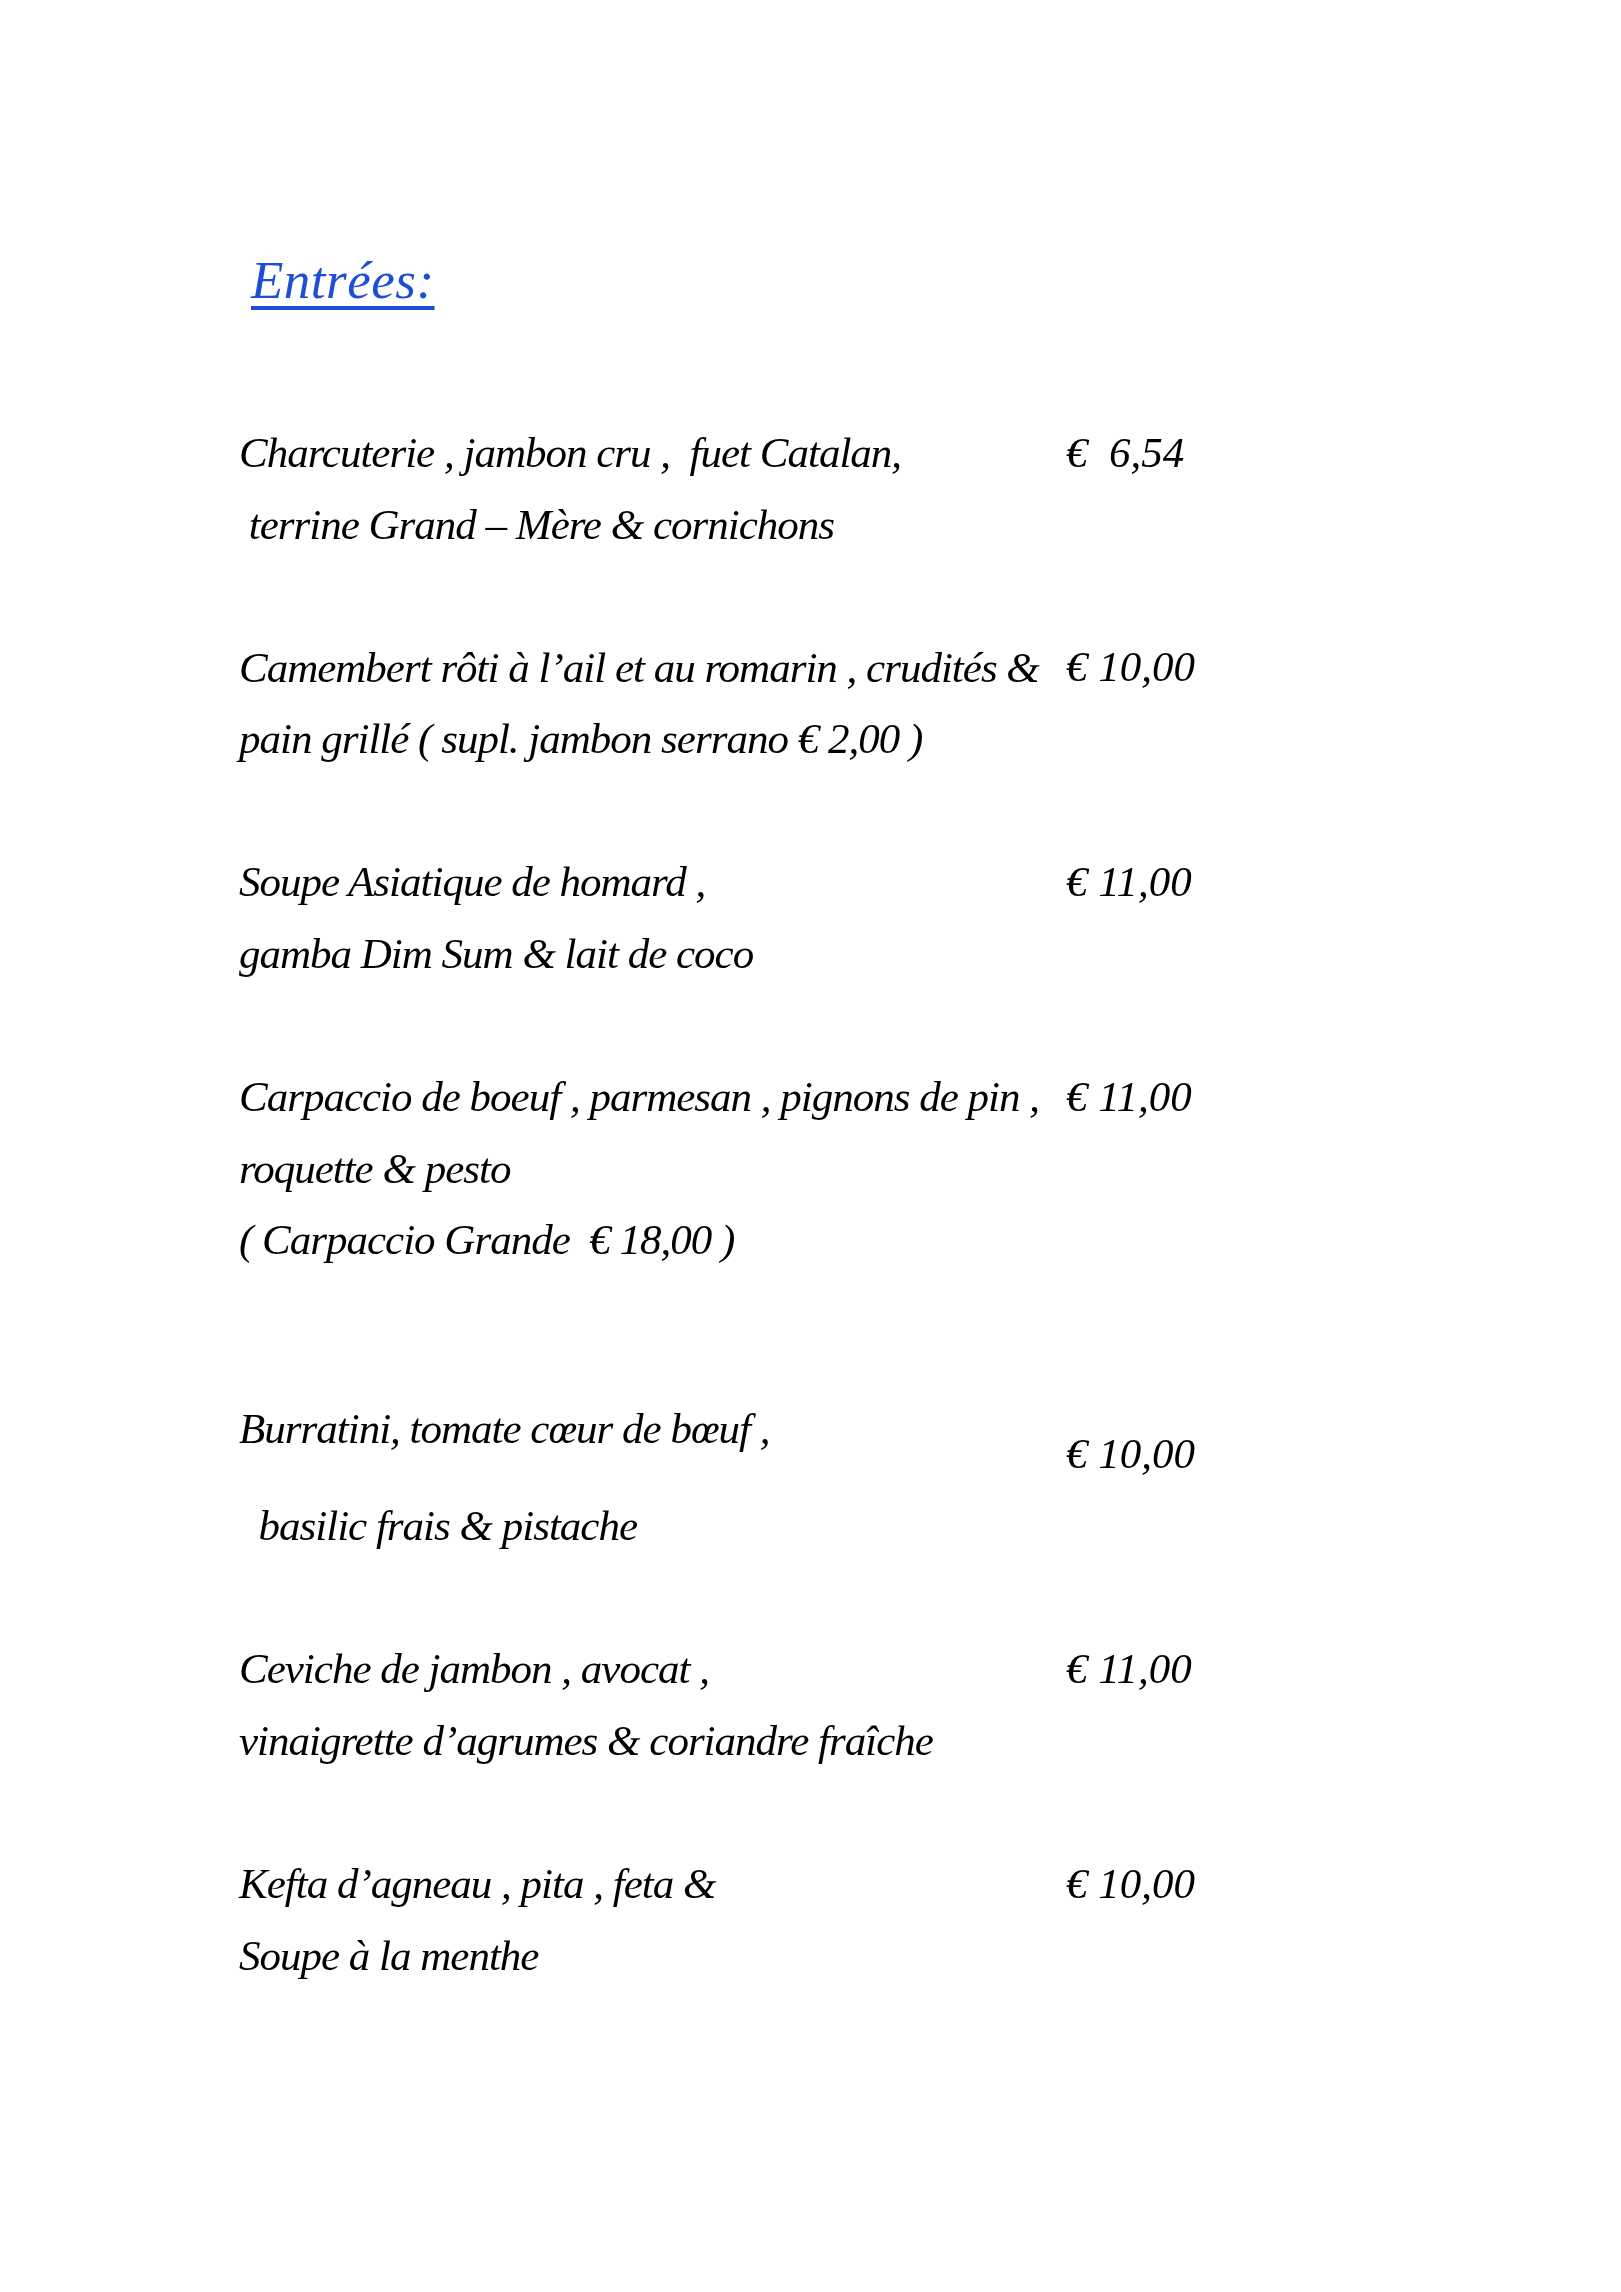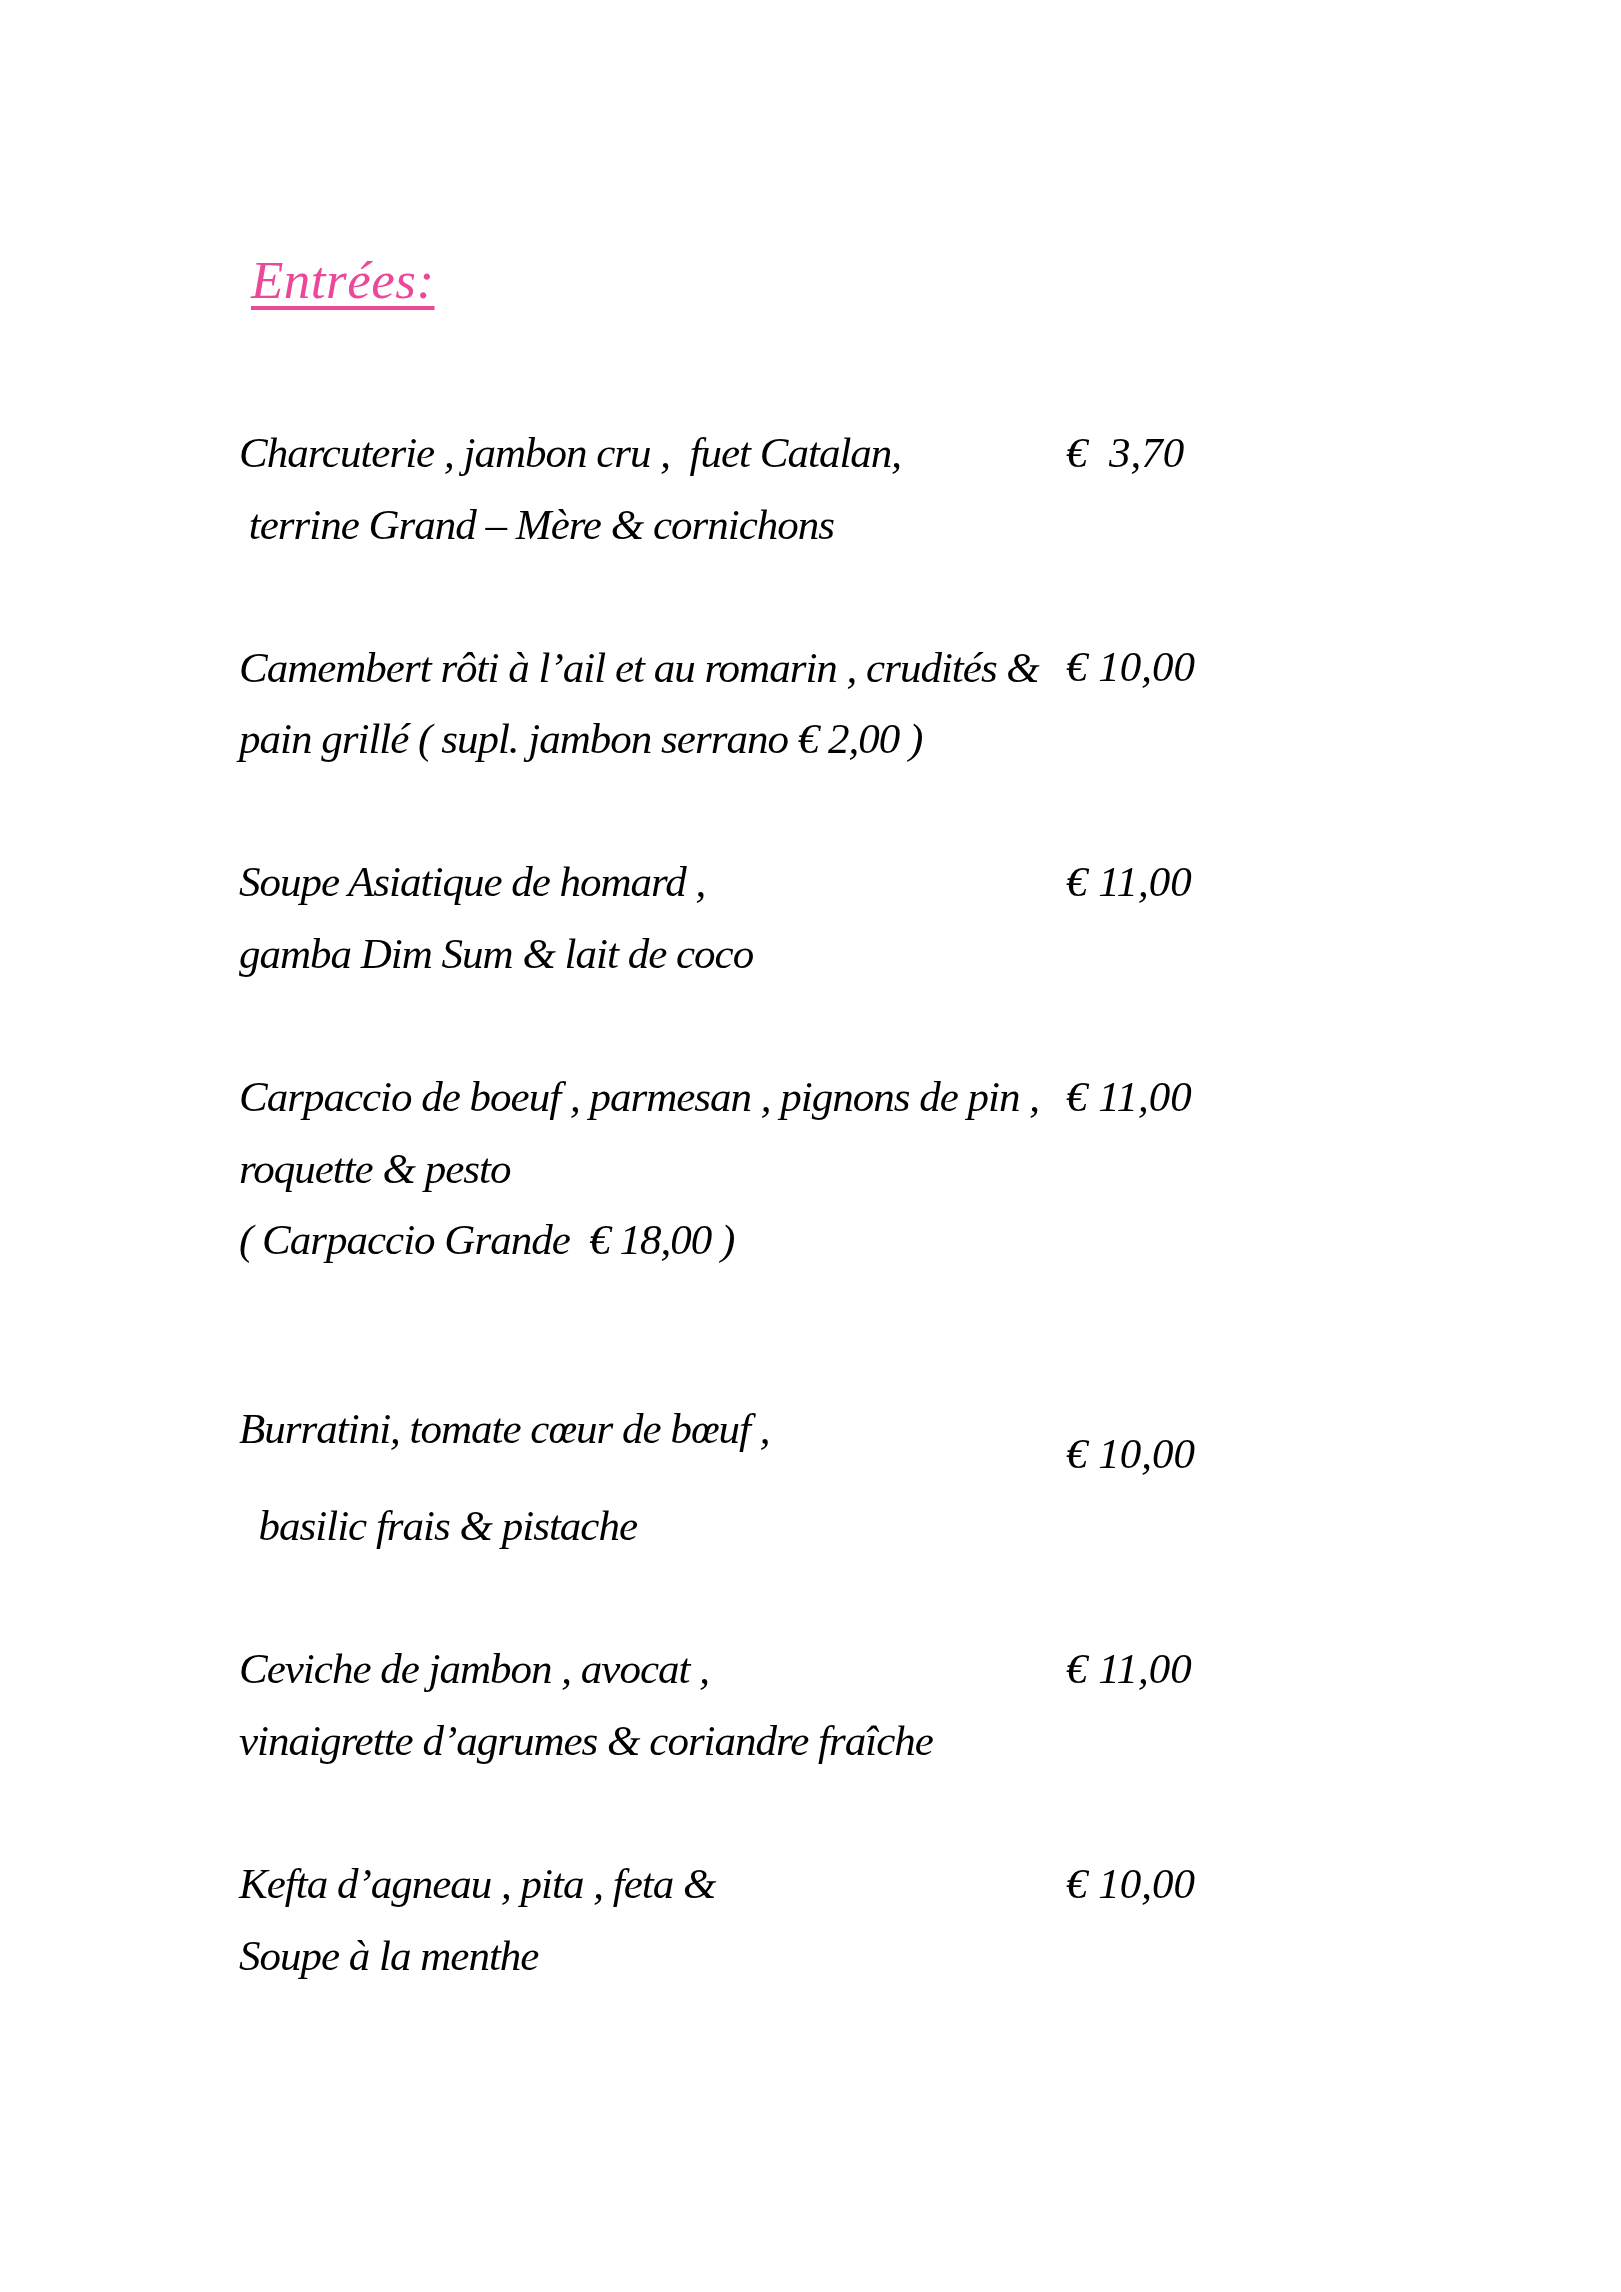--- a/index.html
+++ b/index.html
@@ -49,31 +49,31 @@
     top: 0;
     letter-spacing: 0;
     white-space: pre;
   }
 </style>
 </head>
 <body>
 
 <div class="page" style="background: rgb(255, 255, 255); color: rgb(0, 0, 0);">
 
-  <div class="heading" style="color: #ec4899;">
+  <div class="heading" style="color: #1d4ed8;">
     <span class="heading-text">Entrées:</span>
   </div>
 
   <div class="row" style="top:345px">
     <span class="dish">Charcuterie , jambon cru ,  fuet Catalan,</span>
     <span class="price"></span>
   </div>
   <div class="row" style="top:417px">
     <span class="dish"> terrine Grand – Mère &amp; cornichons</span>
-    <span class="price">€  3,70</span>
+    <span class="price">€  6,54</span>
   </div>
 
   <div class="row" style="top:560px">
     <span class="dish">Camembert rôti à l’ail et au romarin , crudités &amp;</span>
     <span class="price"></span>
   </div>
   <div class="row" style="top:631px">
     <span class="dish">pain grillé ( supl. jambon serrano € 2,00 )</span>
     <span class="price">€ 10,00</span>
   </div>

